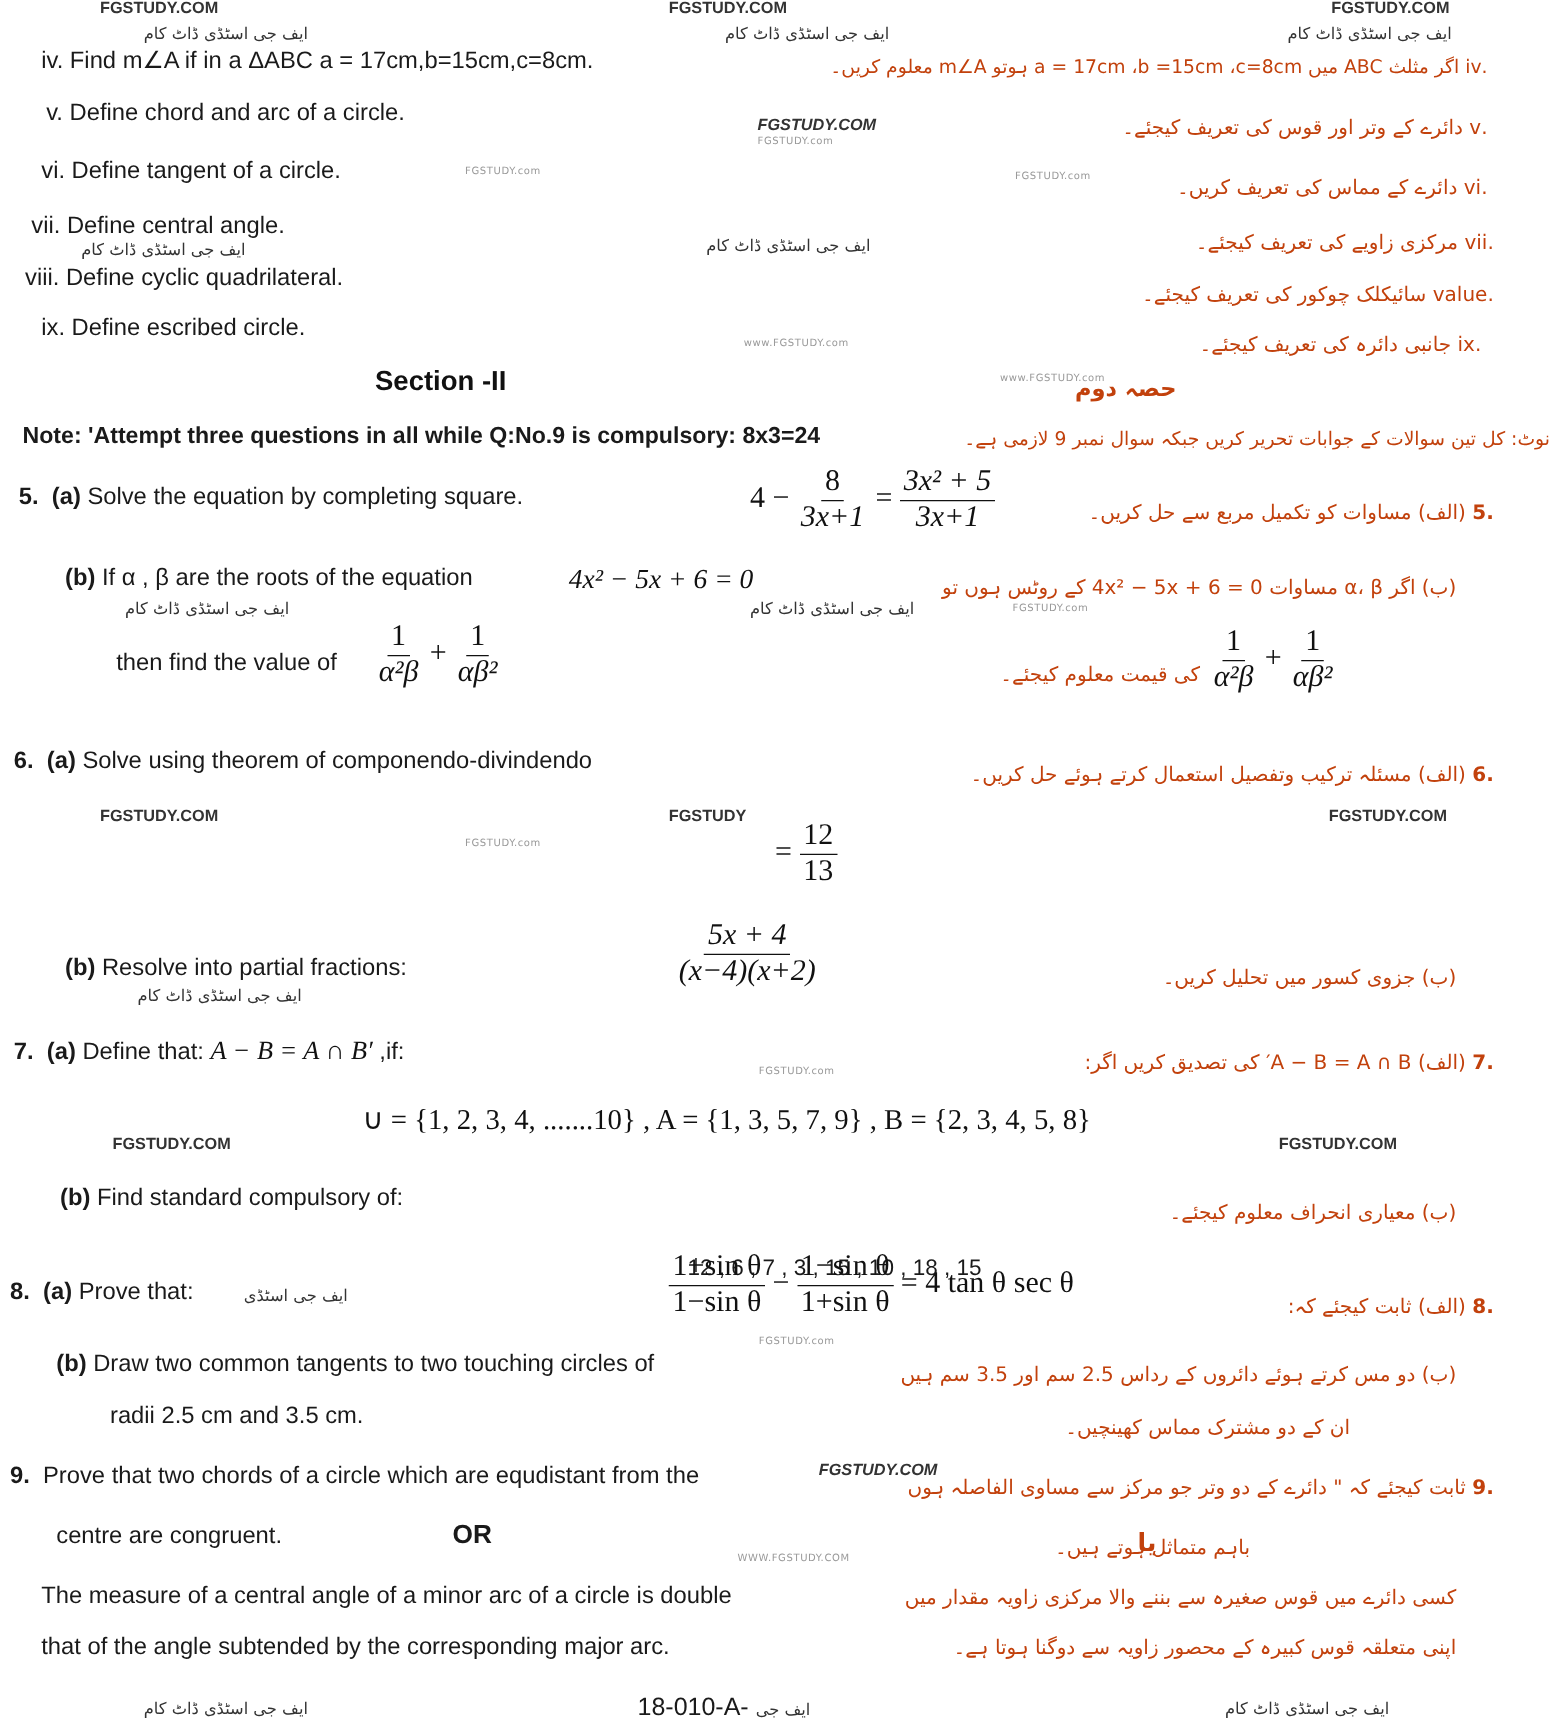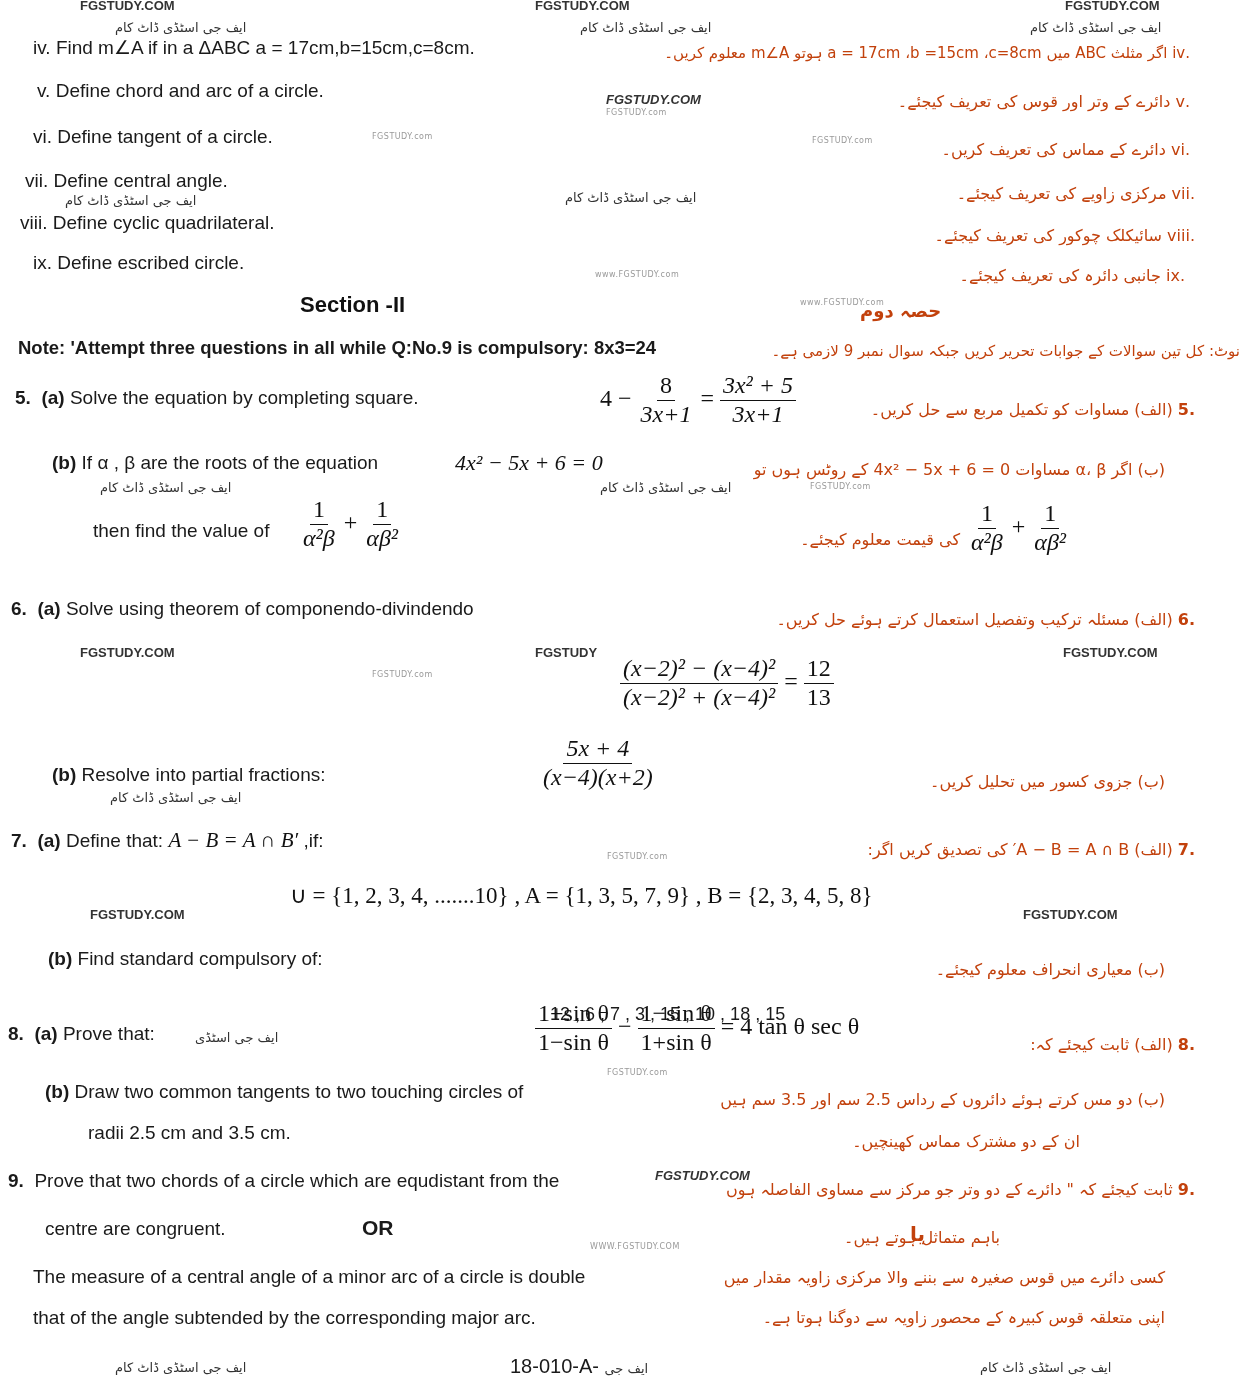--- a/index.html
+++ b/index.html
@@ -72,21 +72,21 @@
   <div class="abs ur" style="left:800px;top:184px;width:395px;">
     <span>.vii</span>
     <span>مرکزی زاویے کی تعریف کیجئے۔</span>
   </div>
 
   <div class="abs en" style="left:20px;top:212px;">
     <span>viii.</span>
     <span>Define cyclic quadrilateral.</span>
   </div>
   <div class="abs ur" style="left:800px;top:226px;width:395px;">
-    <span>.viii</span>
+    <span>.value</span>
     <span>سائیکلک چوکور کی تعریف کیجئے۔</span>
   </div>
 
   <div class="abs en" style="left:33px;top:252px;">
     <span>ix.</span>
     <span>Define escribed circle.</span>
   </div>
   <div class="abs wm-small" style="left:595px;top:270px;">www.FGSTUDY.com</div>
   <div class="abs ur" style="left:800px;top:266px;width:385px;">
     <span>.ix</span>
@@ -169,24 +169,20 @@
   <div class="abs ur" style="left:780px;top:610px;width:415px;">
     <span class="b">.6</span>
     <span>(الف) مسئلہ ترکیب وتفصیل استعمال کرتے ہوئے حل کریں۔</span>
   </div>
   <div class="abs wm" style="left:80px;top:645px;">FGSTUDY.COM</div>
   <div class="abs wm" style="left:535px;top:645px;">FGSTUDY</div>
   <div class="abs wm" style="left:1063px;top:645px;">FGSTUDY.COM</div>
   <div class="abs wm-small" style="left:372px;top:670px;">FGSTUDY.com</div>
 
   <div class="abs math" style="left:620px;top:655px;">
-    <span class="frac">
-      <span class="num mi">(x−2)² − (x−4)²</span>
-      <span class="den mi">(x−2)² + (x−4)²</span>
-    </span>
     <span>=</span>
     <span class="frac">
       <span class="num">12</span>
       <span class="den">13</span>
     </span>
   </div>
 
   <div class="abs en" style="left:52px;top:764px;">
     <span class="b">(b)</span>
     <span>Resolve into partial fractions:</span>

